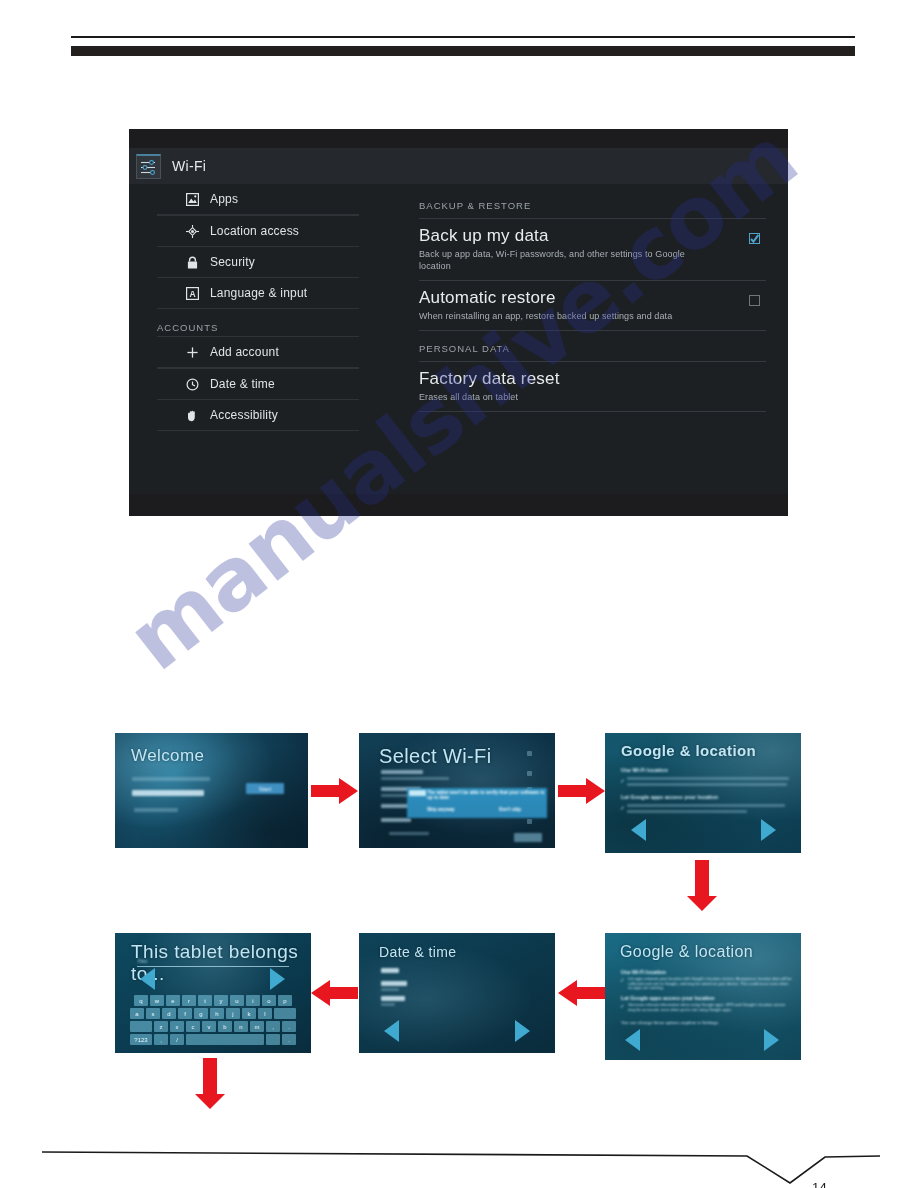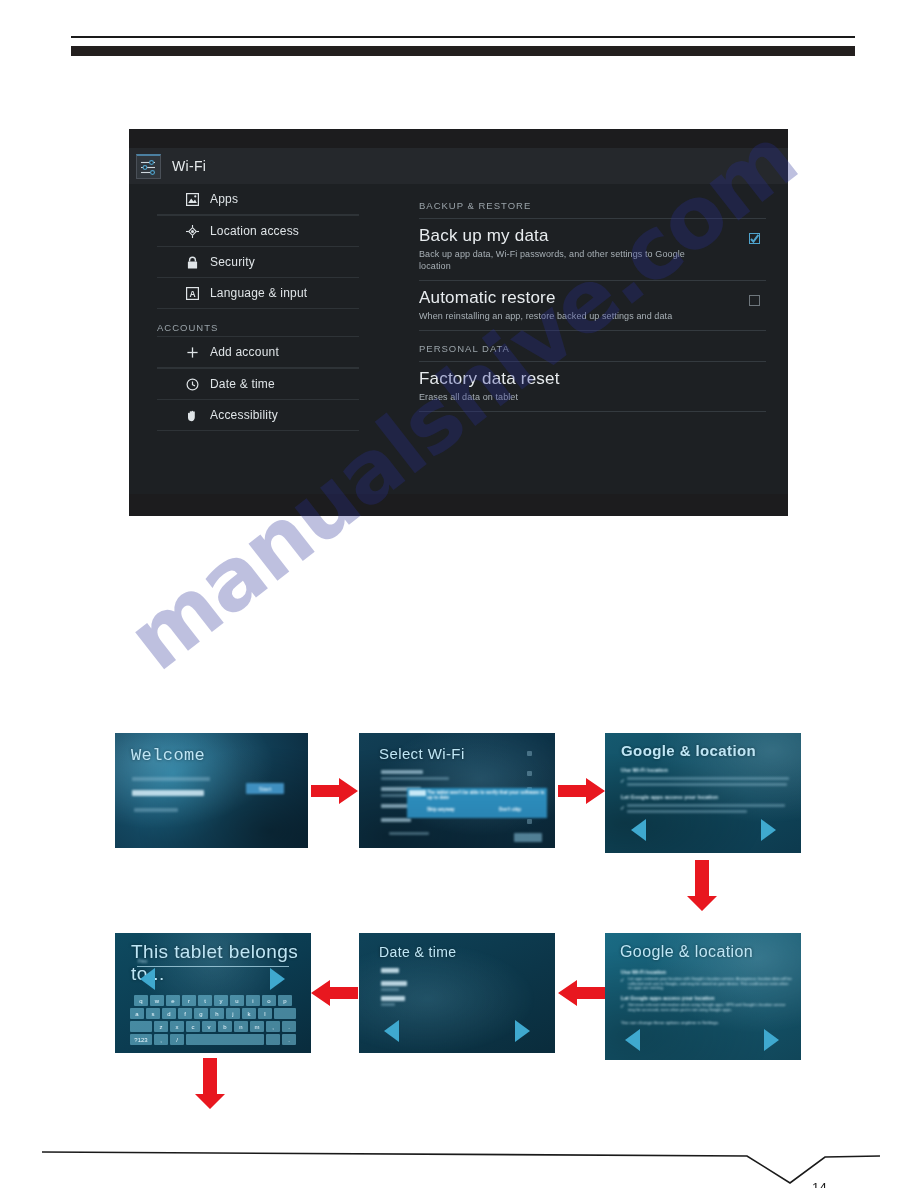--- a/index.html
+++ b/index.html
@@ -377,37 +377,37 @@
 
     </div>
   </div>
 
 </div>
 
 <div class="thumb" style="left:115px; top:733px; width:193px; height:115px;
             background:radial-gradient(circle at 30% 35%, #1d6f90 0%, #13465f 45%, #0c2b3e 100%);">
   <div class="ph blur" style="background:radial-gradient(ellipse at 20% 25%, rgba(150,220,245,.28) 0%, rgba(0,0,0,0) 55%),
                         radial-gradient(ellipse at 80% 85%, rgba(0,0,0,.35) 0%, rgba(0,0,0,0) 60%);"></div>
-  <div class="ttl blur" style="left:16px; top:13px; font-size:17px;font-family:Liberation Mono, monospace;">Welcome</div>
+  <div class="ttl blur" style="left:16px; top:13px; font-size:17px;">Welcome</div>
   <div class="line dim blur2" style="left:17px; top:44px; width:78px; height:4px;"></div>
   <div class="line bright blur2" style="left:17px; top:57px; width:72px; height:6px;"></div>
   <div class="line dim blur2" style="left:19px; top:75px; width:44px; height:4px;"></div>
   <div class="blur2" style="position:absolute; left:131px; top:50px; width:38px; height:11px; background:#3f8fc0; border-radius:1px;"></div>
   <div class="blur2" style="position:absolute; left:131px; top:50px; width:38px; height:11px; font-size:6px; color:#eaf8ff; display:flex; align-items:center; justify-content:center;">Start</div>
 </div>
 
 <svg class="arrow" style="left:311px; top:777px;" width="48" height="28" viewBox="0 0 48 28">
   <path d="M0 8 H28 V1 L47 14 L28 27 V20 H0 Z" fill="#e8171f"></path>
 </svg>
 
 <div class="thumb" style="left:359px; top:733px; width:196px; height:115px;
             background:linear-gradient(145deg, #123f55 0%, #0d3247 55%, #0a2433 100%);">
   <div class="ph blur" style="background:radial-gradient(ellipse at 62% 40%, rgba(120,190,215,.22) 0%, rgba(0,0,0,0) 58%),
                         radial-gradient(ellipse at 15% 90%, rgba(0,0,0,.3) 0%, rgba(0,0,0,0) 60%);"></div>
-  <div class="ttl blur" style="left:20px; top:12px; font-size:15px;">Select Wi-Fi</div>
+  <div class="ttl blur" style="left:20px; top:12px; font-size:20px;">Select Wi-Fi</div>
   <div class="line blur2" style="left:22px; top:37px; width:42px; height:4px;"></div>
   <div class="line dim blur2" style="left:22px; top:44px; width:68px; height:3px;"></div>
   <div class="line blur2" style="left:22px; top:54px; width:40px; height:4px;"></div>
   <div class="line dim blur2" style="left:22px; top:61px; width:60px; height:3px;"></div>
   <div class="line blur2" style="left:22px; top:71px; width:34px; height:4px;"></div>
   <div class="line blur2" style="left:22px; top:85px; width:30px; height:4px;"></div>
   <div class="line dim blur2" style="left:30px; top:99px; width:40px; height:3px;"></div>
 
   <div class="line dim" style="left:168px; top:18px; width:5px; height:5px;"></div>
   <div class="line dim" style="left:168px; top:38px; width:5px; height:5px;"></div>

